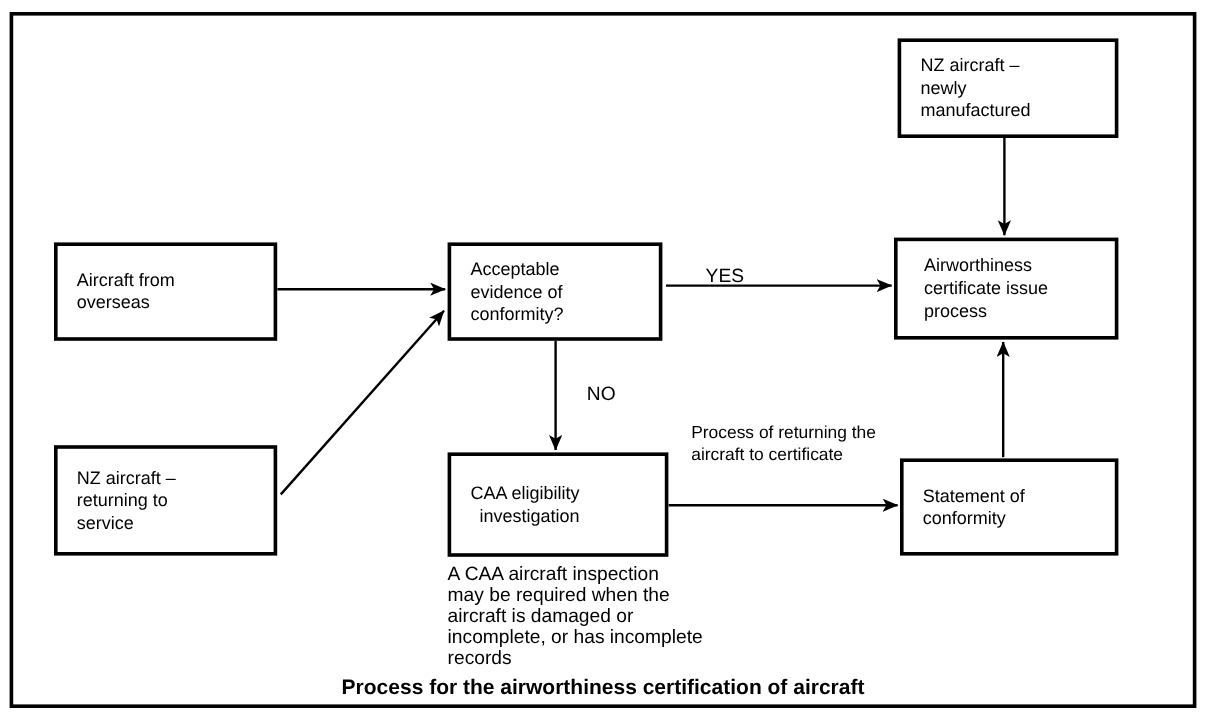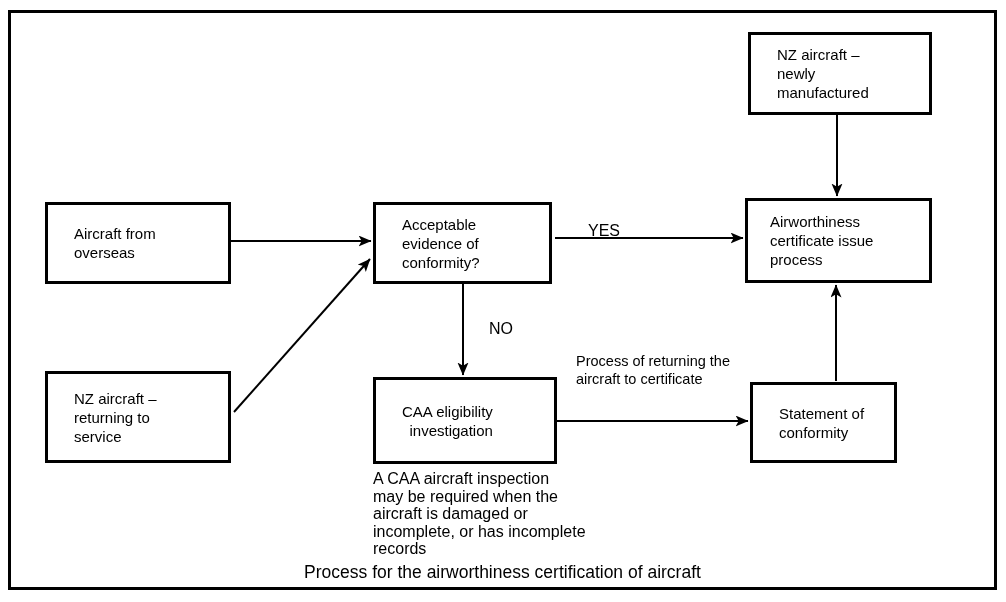--- a/index.html
+++ b/index.html
@@ -34,35 +34,35 @@
     height: 602px;
     pointer-events: none;
   }
   .node {
     position: absolute;
     box-sizing: border-box;
     border: 3px solid #000000;
     background: #ffffff;
     display: flex;
     align-items: center;
-    padding-left: 26px;
+    padding-left: 16px;
     padding-right: 6px;
     font-size: 15px;
     line-height: 19px;
     white-space: pre-line;
   }
   .node.bold { font-weight: normal; }
 
   .node-nz-new        { left: 748px; top: 32px;  width: 184px; height: 83px; }
   .node-overseas      { left: 45px;  top: 202px; width: 186px; height: 82px; }
   .node-acceptable    { left: 373px; top: 202px; width: 179px; height: 82px; }
   .node-airworthiness { left: 745px; top: 198px; width: 187px; height: 85px; padding-left: 22px; }
   .node-nz-return     { left: 45px;  top: 371px; width: 186px; height: 92px; }
   .node-caa           { left: 373px; top: 377px; width: 184px; height: 87px; text-align: right; }
-  .node-statement     { left: 750px; top: 382px; width: 147px; height: 81px; }
+  .node-statement     { left: 750px; top: 382px; width: 182px; height: 81px; }
 
   .edge-label {
     position: absolute;
     font-size: 16px;
     line-height: 18px;
     white-space: pre-line;
   }
   .edge-label-yes { left: 588px; top: 206px; margin-top: 16px; }
   .edge-label-no  { left: 489px; top: 320px; }
   .edge-label-returning {
@@ -77,21 +77,21 @@
     font-size: 16px;
     line-height: 17.6px;
     white-space: pre-line;
   }
   .title {
     position: absolute;
     left: 8px;
     top: 561px;
     width: 989px;
     text-align: center;
-    font-weight: normal;
+    font-weight: bold;
     font-size: 17.5px;
     line-height: 22px;
   }
 </style>
 </head>
 <body>
 
 <div class="canvas">
 
   <div class="frame"></div>

